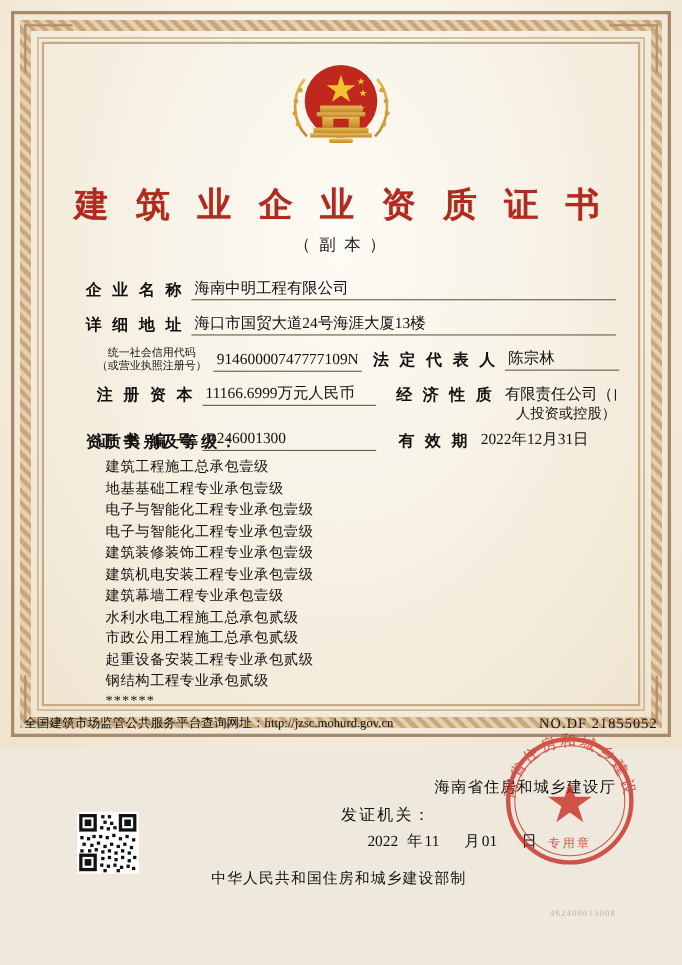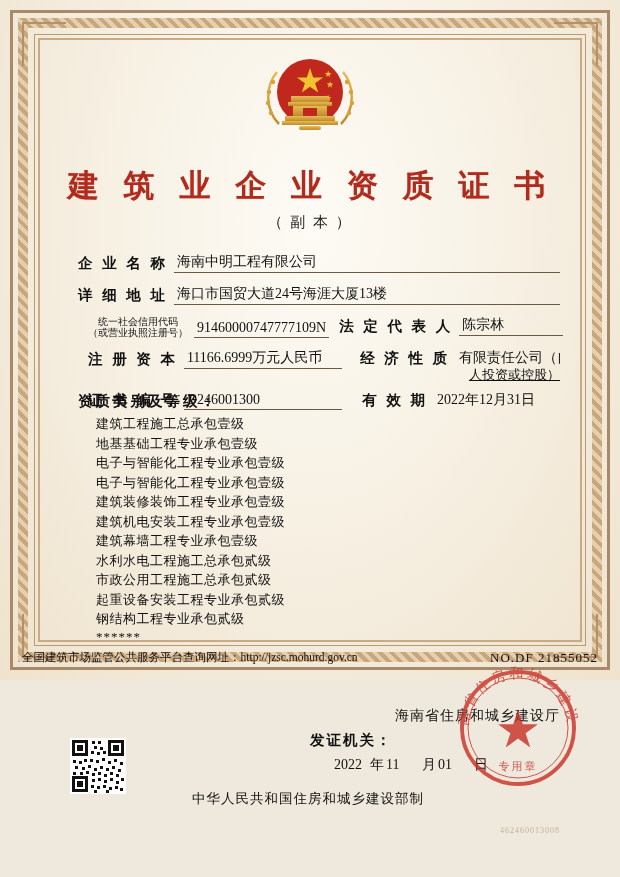--- a/index.html
+++ b/index.html
@@ -106,21 +106,21 @@
   .val{
     flex:1 1 auto;
     border-bottom:1px solid #6b5a43;
     margin-left:6px;
     padding:0 3px 1px 3px;
     font-size:14px;
     white-space:nowrap;
     overflow:hidden;
   }
   .val.nb{border-bottom:none;}
-  .row2{display:flex;align-items:flex-start;margin-bottom:11px;}
+  .row2{display:flex;align-items:center;margin-bottom:11px;}
   .seg{display:flex;align-items:flex-end;}
   .seg .lbl{margin-left:10px;}
 
   .twoline{
     position:relative;
   }
 
   
   .quals{
     position:absolute;left:78px;top:392px;right:60px;
@@ -135,21 +135,21 @@
   .issue{
     position:absolute;right:60px;top:707px;width:250px;
     font-size:14px;color:#111;text-align:left;
   }
   .issue .org{
     text-align:right;letter-spacing:1px;font-size:14px;margin-bottom:6px;
   }
   .issue .orgline{
     display:flex;align-items:flex-end;justify-content:flex-end;
   }
-  .issue .authlbl{font-weight:bold;letter-spacing:2px;font-size:14.5px;}
+  .issue .authlbl{font-weight:normal;letter-spacing:2px;font-size:14.5px;}
   .datebar{
     display:flex;align-items:baseline;justify-content:flex-start;
     margin-top:6px;padding-left:24px;font-size:14px;
   }
   .datebar span{margin-right:2px;}
   .datebar .num{min-width:34px;}
   .maker{
     position:absolute;left:0;right:4px;top:790px;
     text-align:center;font-size:13.5px;color:#111;letter-spacing:1px;
   }
@@ -270,21 +270,21 @@
     </div>
 
     <div class="row2 twoline" style="margin-bottom:22px;">
       <div class="seg" style="flex:1 1 auto;">
         <div class="lbl">注 册 资 本</div>
         <div class="val" style="max-width:152px;">11166.6999万元人民币</div>
       </div>
       <div class="seg" style="flex:0 0 auto;position:relative;">
         <div class="lbl">经 济 性 质</div>
         <div class="val" style="width:98px;border-bottom:none;">有限责任公司（自然</div>
-        <div style="position:absolute;right:0;top:17px;font-size:13px;white-space:nowrap;text-decoration:underline;">人投资或控股）</div>
+        <div style="position:absolute;right:0;top:17px;font-size:13px;white-space:nowrap;">人投资或控股）</div>
       </div>
     </div>
 
     <div class="row2">
       <div class="seg" style="flex:1 1 auto;">
         <div class="lbl">证 书 编 号</div>
         <div class="val" style="max-width:152px;">D246001300</div>
       </div>
       <div class="seg" style="flex:0 0 auto;">
         <div class="lbl">有 效 期</div>

